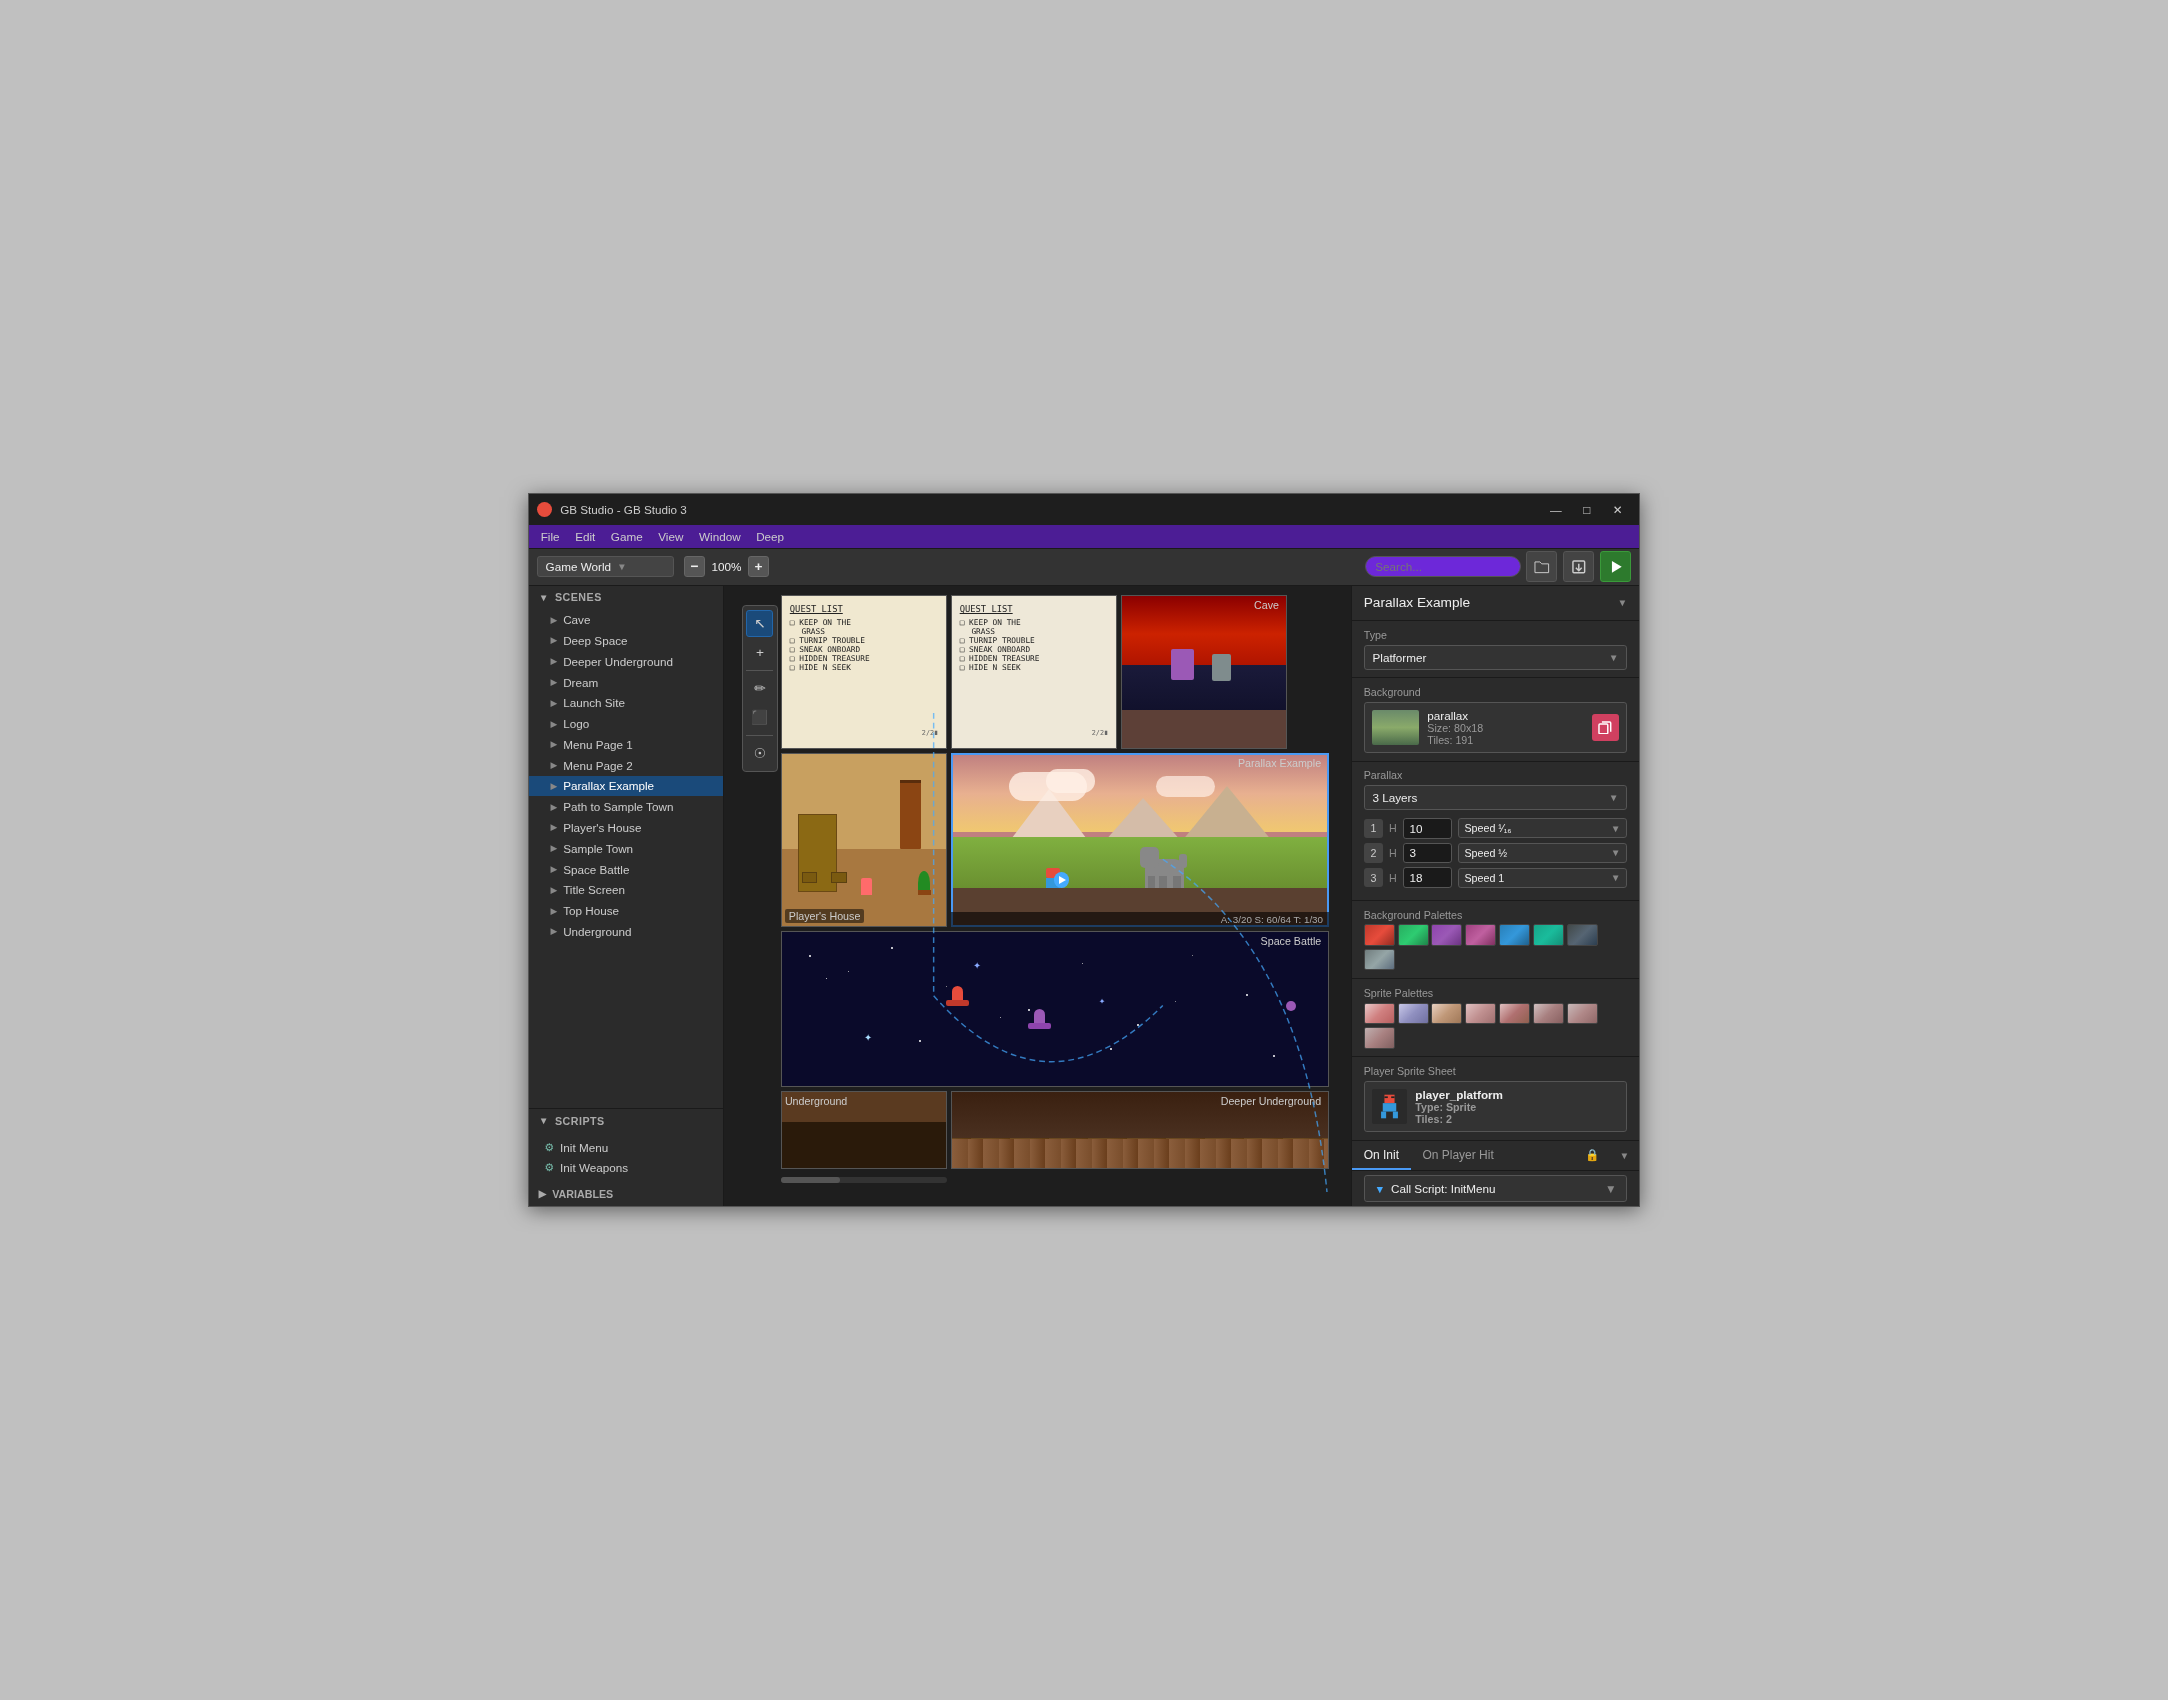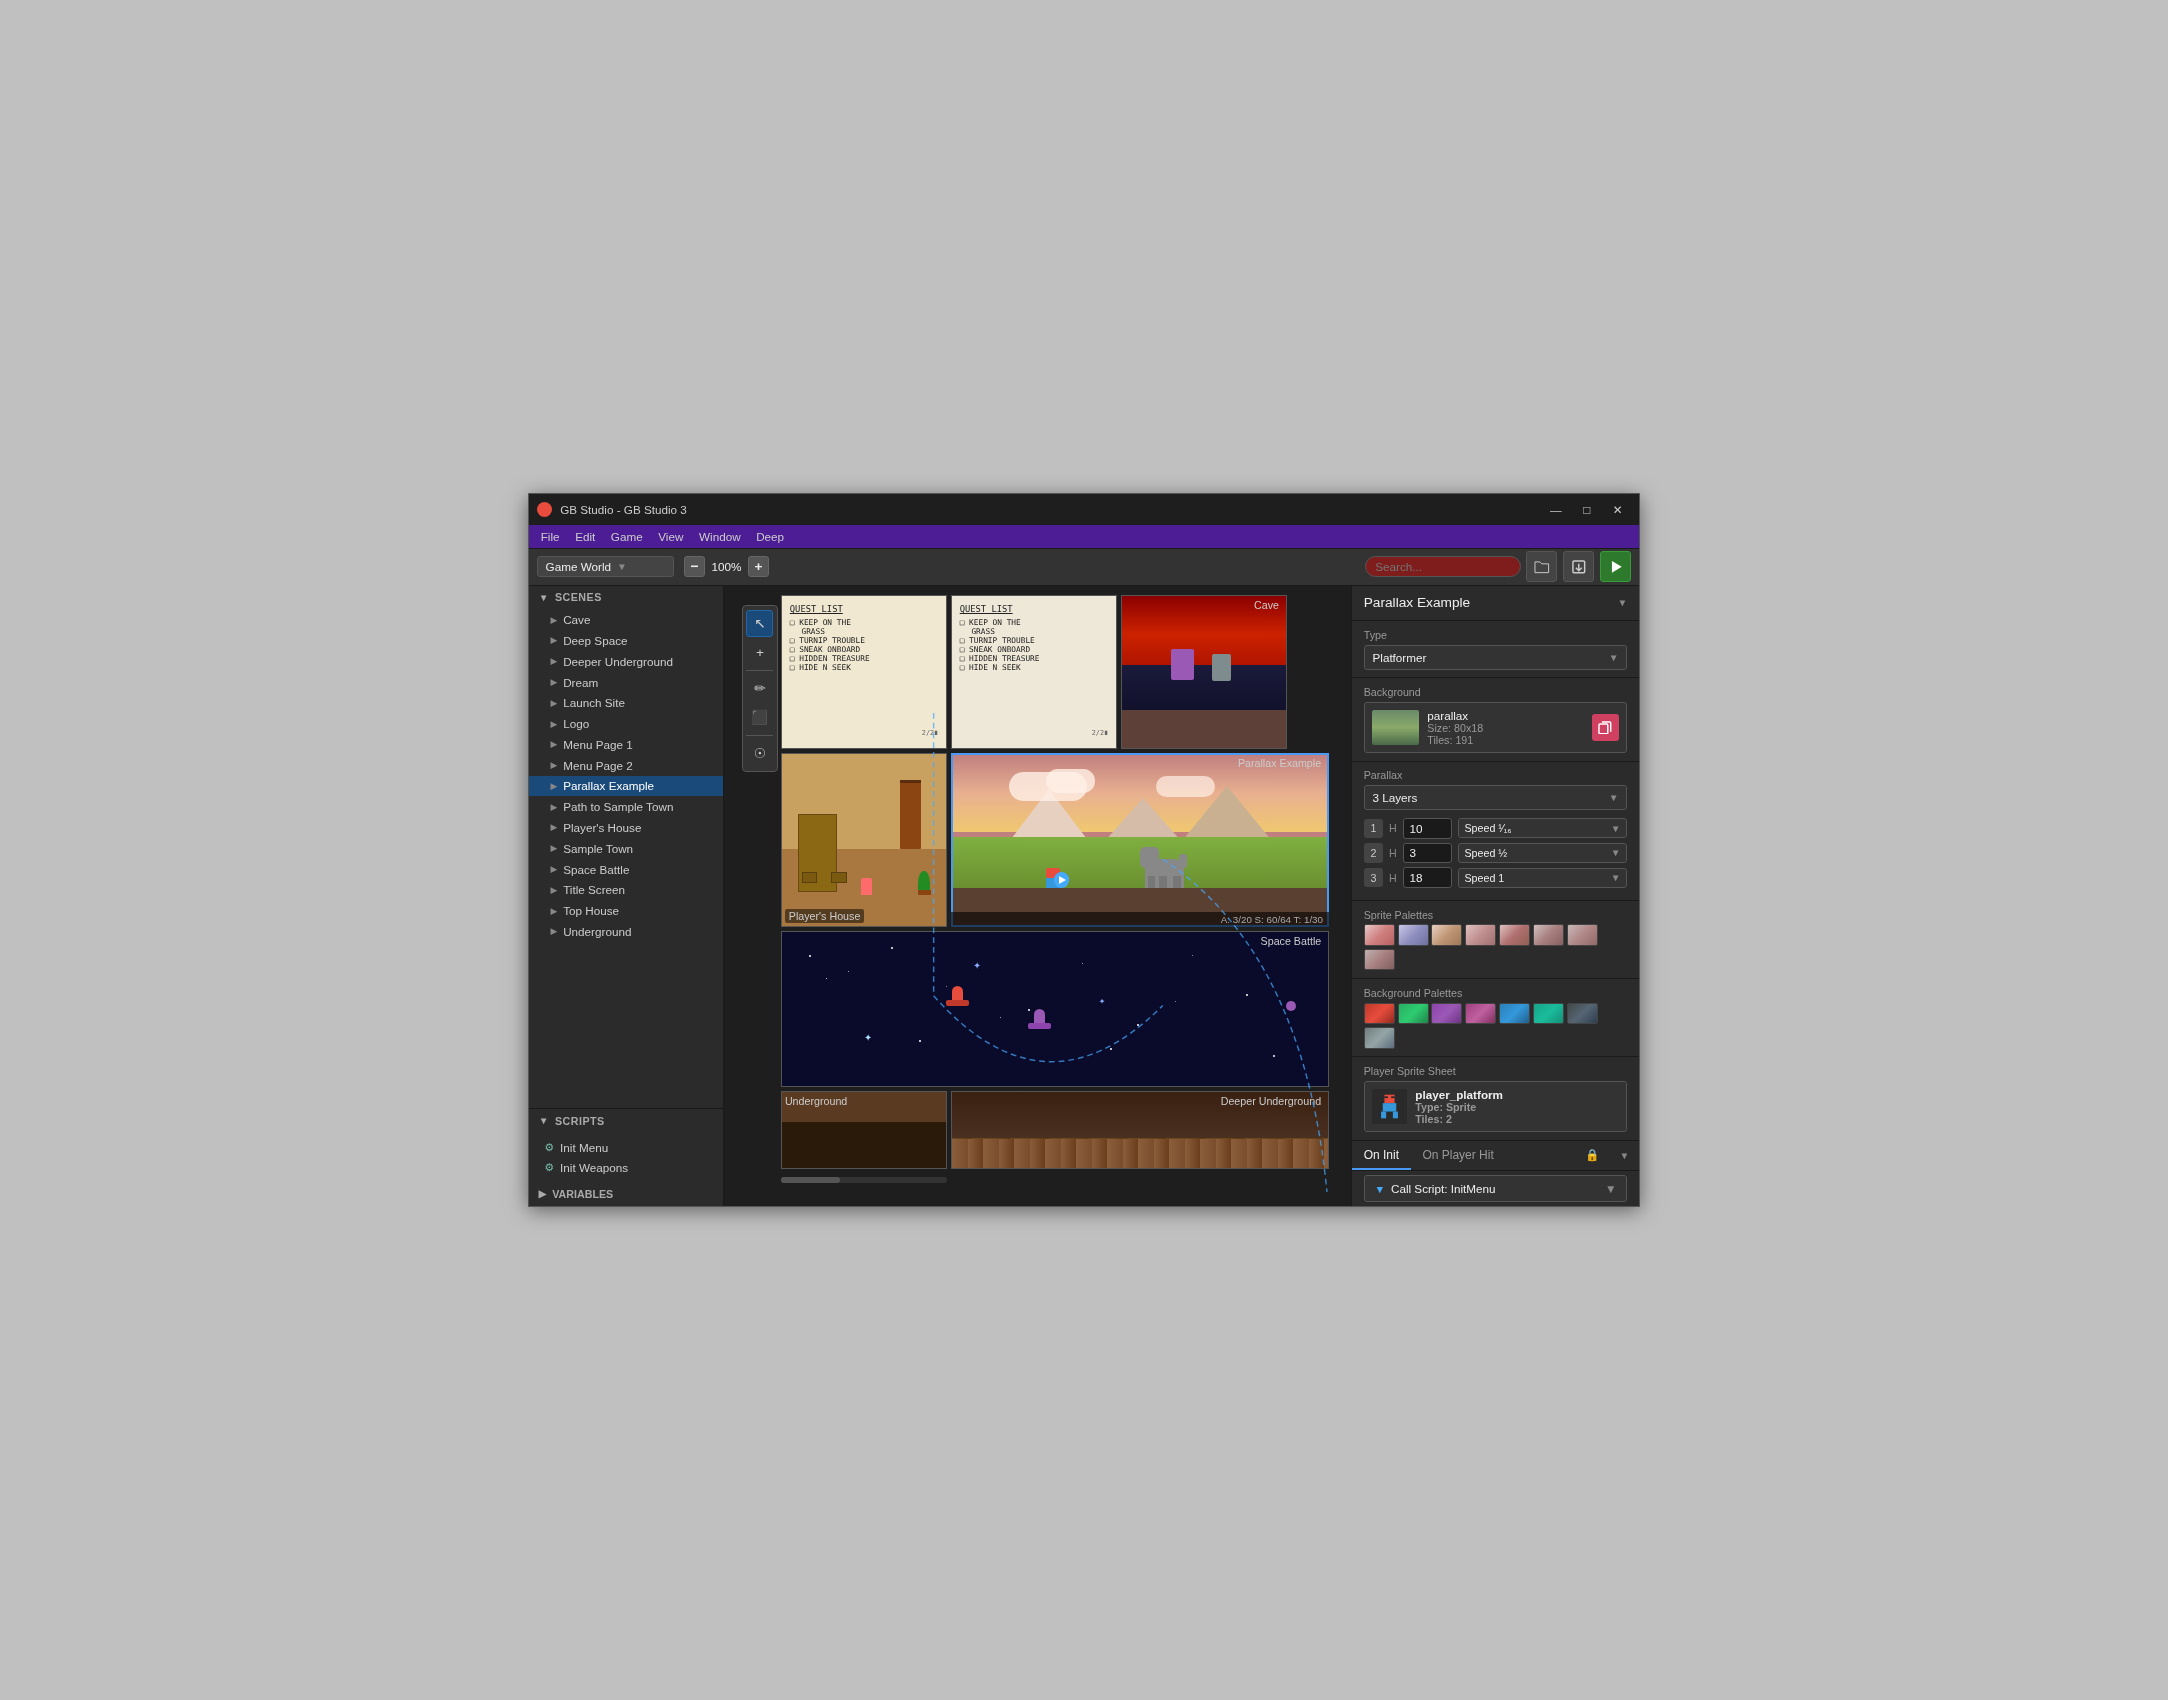--- a/index.html
+++ b/index.html
@@ -18,21 +18,21 @@
     .menubar { background: #4c1d95; display: flex; align-items: center; padding: 2px 3.9px; height: 23.4px; border-bottom: 1px solid #1a1a1a; }
     .menubar-item { color: #ccc; padding: 2px 7.8px; cursor: pointer; font-size: 11.7px; }
 
     
     .toolbar { background: #333; display: flex; align-items: center; padding: 3.9px 7.8px; height: 37px; border-bottom: 1px solid #1a1a1a; gap: 5.9px; }
     .world-select { background: #444; border: 1px solid #555; color: #eee; padding: 2.9px 7.8px; border-radius: 2.9px; display: flex; align-items: center; gap: 5.9px; cursor: pointer; font-size: 11.7px; min-width: 137px; }
     .zoom-controls { display: flex; align-items: center; gap: 3.9px; margin-left: 3.9px; }
     .zoom-btn { width: 21.5px; height: 21.5px; background: #555; border: 1px solid #666; color: #eee; border-radius: 2.9px; cursor: pointer; display: flex; align-items: center; justify-content: center; font-size: 13.7px; font-weight: bold; }
     .zoom-value { color: #eee; font-size: 11.7px; min-width: 35px; text-align: center; }
     .toolbar-spacer { flex: 1; }
-    .search-box { background: #7f1d1d; border: 1px solid #555; color: #ccc; padding: 2.9px 9.8px; border-radius: 13.7px; width: 156px; font-size: 11.7px; outline: none; }
+    .search-box { background: #6d28d9; border: 1px solid #555; color: #ccc; padding: 2.9px 9.8px; border-radius: 13.7px; width: 156px; font-size: 11.7px; outline: none; }
     .toolbar-icon-btn { width: 31px; height: 31px; background: #444; border: 1px solid #555; border-radius: 2.9px; color: #eee; cursor: pointer; display: flex; align-items: center; justify-content: center; font-size: 13.7px; }
     .toolbar-icon-btn.play { background: #2d7a2d; border-color: #3a9a3a; }
 
     
     .main { display: flex; flex: 1; overflow: hidden; }
 
     
     .sidebar { width: 195px; background: #2b2b2b; border-right: 1px solid #1a1a1a; display: flex; flex-direction: column; overflow: hidden; flex-shrink: 0; }
     .sidebar-section-header { display: flex; align-items: center; padding: 5.9px 9.8px; color: #aaa; font-size: 10.7px; font-weight: bold; letter-spacing: 0.5px; cursor: pointer; user-select: none; }
     .sidebar-arrow { margin-right: 5.9px; font-size: 9.8px; }
@@ -537,48 +537,48 @@
           <span class="layer-h-label">H</span>
           <input class="layer-input" type="text" value="18" style="">
           <div class="layer-speed">
             <span>Speed 1</span>
             <span class="dropdown-arrow">▼</span>
           </div>
         </div>
       </div>
 
       <div class="panel-section">
+        <div class="panel-label">Background Palettes</div>
+        <div class="palette-row">
+          <div class="palette-swatch swatch-red"></div>
+          <div class="palette-swatch swatch-green"></div>
+          <div class="palette-swatch swatch-purple"></div>
+          <div class="palette-swatch swatch-magenta"></div>
+          <div class="palette-swatch swatch-blue"></div>
+          <div class="palette-swatch swatch-teal"></div>
+          <div class="palette-swatch swatch-darkgrey"></div>
+          <div class="palette-swatch swatch-grey"></div>
+        </div>
+      </div>
+
+      <div class="panel-section">
         <div class="panel-label">Sprite Palettes</div>
         <div class="palette-row">
           <div class="palette-swatch swatch-sp1"></div>
           <div class="palette-swatch swatch-sp2"></div>
           <div class="palette-swatch swatch-sp3"></div>
           <div class="palette-swatch swatch-sp4"></div>
           <div class="palette-swatch swatch-sp5"></div>
           <div class="palette-swatch swatch-sp6"></div>
           <div class="palette-swatch swatch-sp7"></div>
           <div class="palette-swatch swatch-sp8"></div>
         </div>
       </div>
 
       <div class="panel-section">
-        <div class="panel-label">Background Palettes</div>
-        <div class="palette-row">
-          <div class="palette-swatch swatch-red"></div>
-          <div class="palette-swatch swatch-green"></div>
-          <div class="palette-swatch swatch-purple"></div>
-          <div class="palette-swatch swatch-magenta"></div>
-          <div class="palette-swatch swatch-blue"></div>
-          <div class="palette-swatch swatch-teal"></div>
-          <div class="palette-swatch swatch-darkgrey"></div>
-          <div class="palette-swatch swatch-grey"></div>
-        </div>
-      </div>
-
-      <div class="panel-section">
         <div class="panel-label">Player Sprite Sheet</div>
         <div class="sprite-preview">
           <div class="sprite-thumb">
 
             <svg width="27" height="27" viewBox="0 0 16 16">
               <rect x="5" y="1" width="6" height="5" fill="#e74c3c"></rect>
               <rect x="4" y="6" width="8" height="5" fill="#3498db"></rect>
               <rect x="3" y="11" width="3" height="4" fill="#3498db"></rect>
               <rect x="10" y="11" width="3" height="4" fill="#3498db"></rect>
               <rect x="5" y="2" width="2" height="1" fill="#222"></rect>

